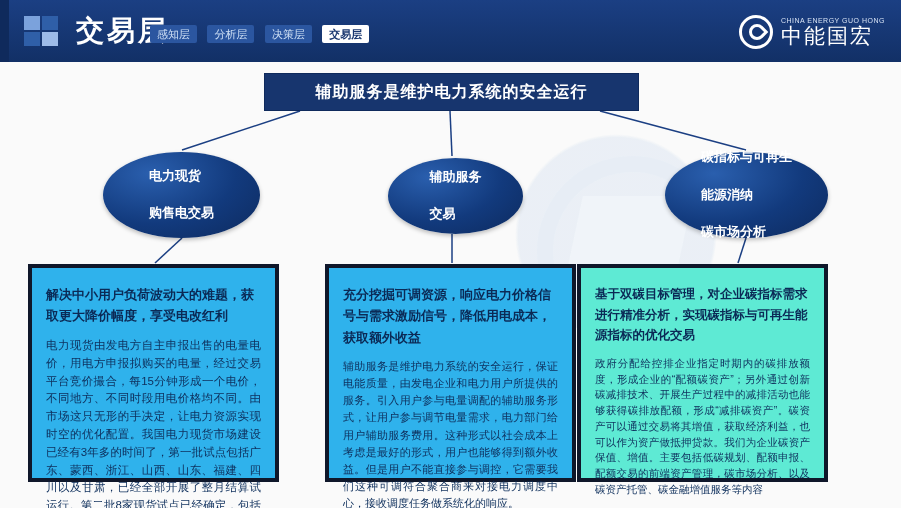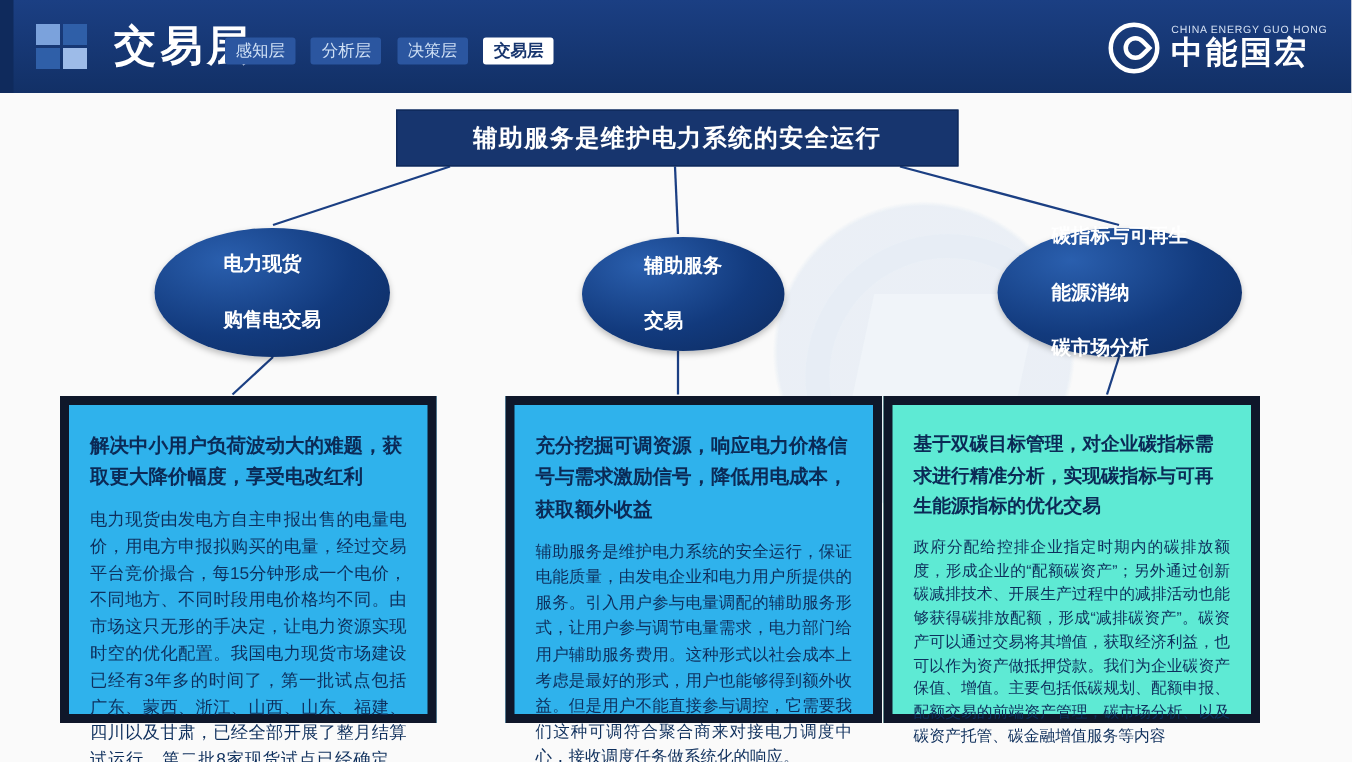--- a/index.html
+++ b/index.html
@@ -44,21 +44,21 @@
     border:3px solid #ffffff;box-sizing:border-box;
     position:relative;margin-right:8px;
   }
   .brand-mark:after{
     content:"";position:absolute;left:7px;top:6px;width:16px;height:16px;
     border:3px solid #ffffff;border-radius:50% 0 50% 50%;box-sizing:border-box;
     transform:rotate(45deg);
   }
   .brand-text{color:#fff;line-height:1.05;}
   .brand-en{font-size:7px;letter-spacing:.5px;color:#d6e2f4;}
-  .brand-cn{font-size:21px;font-weight:bold;letter-spacing:2px;}
+  .brand-cn{font-size:21px;font-weight:normal;letter-spacing:2px;}
 
   
   .watermark{
     position:absolute;right:170px;top:120px;width:230px;height:230px;
     border-radius:50%;
     background:radial-gradient(circle at 50% 50%, rgba(214,226,240,.55) 0 60%, rgba(214,226,240,0) 62%);
     opacity:.8;
   }
   .watermark:before{
     content:"";position:absolute;left:36px;top:36px;width:158px;height:158px;
@@ -92,23 +92,22 @@
   }
   .e1{left:103px;top:152px;width:157px;height:86px;}
   .e2{left:388px;top:158px;width:135px;height:76px;}
   .e3{left:665px;top:152px;width:163px;height:86px;}
   .ellipse span{display:block;padding:0 8px;}
 
   
   .panel{
     position:absolute;top:264px;width:251px;height:218px;
     background:#23a8e8;
-    border:6px solid #0f172a;
+    border:4px solid #0f172a;
     box-sizing:border-box;
-    margin-left:12px;
   }
   .p1{left:28px;background:#2fb2ec;}
   .p2{left:325px;background:#2fb2ec;}
   .p3{left:577px;background:#5eead4;}
   .panel .lead{
     padding:16px 14px 0 14px;
     font-size:13px;font-weight:bold;color:#0b2a56;line-height:1.65;
   }
   .panel .body{
     padding:10px 14px 0 14px;

